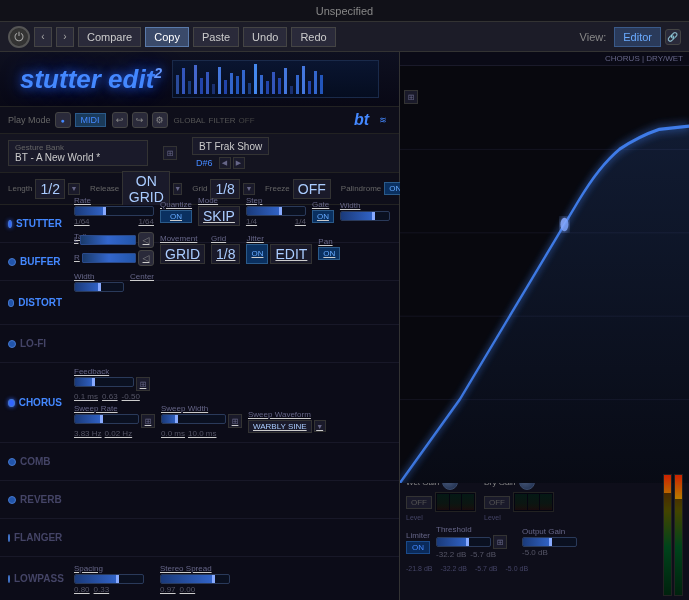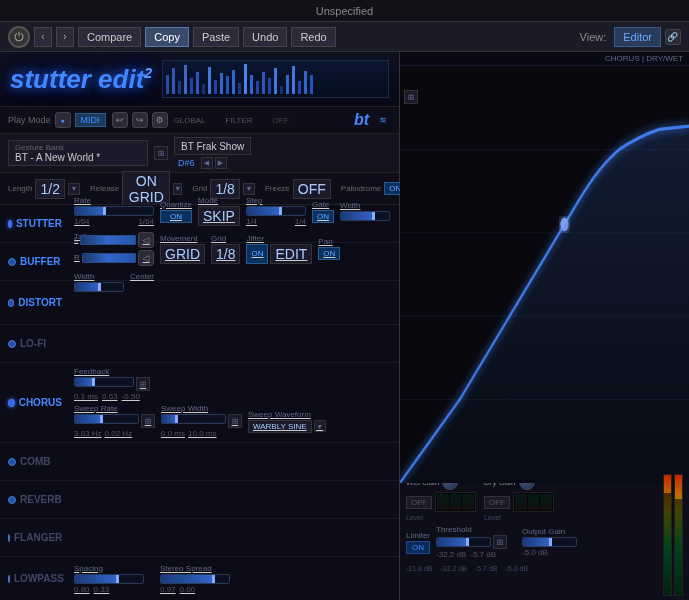--- a/index.html
+++ b/index.html
@@ -97,21 +97,21 @@
     .left-panel {
       width: 400px;
       display: flex;
       flex-direction: column;
       border-right: 1px solid #333;
     }
 
     
     .plugin-header {
       background: linear-gradient(180deg, #0e1020 0%, #080815 100%);
-      padding: 8px 10px;
+      padding: 8px 20px;
       display: flex;
       align-items: center;
       gap: 10px;
       height: 56px;
       border-bottom: 1px solid #222;
     }
 
     .logo-text {
       font-size: 26px;
       font-weight: bold;
@@ -165,40 +165,40 @@
       background: #2a2a3a;
       border: 1px solid #444;
       border-radius: 3px;
       display: flex; align-items: center; justify-content: center;
       cursor: pointer;
       font-size: 9px;
       color: #888;
     }
 
     .global-filter {
-      display: flex; align-items: flex-end; gap: 20px;
+      display: flex; align-items: flex-end; gap: 3px;
       color: #666; font-size: 9px;
     }
     .filter-label { color: #555; font-size: 8px; }
 
     .bt-logo {
       color: #4488ff;
       font-size: 16px;
       font-weight: bold;
       font-style: italic;
     }
 
     
     .preset-area {
       background: #141420;
       border-bottom: 1px solid #222;
       padding: 3px 8px;
       display: flex;
       align-items: center;
-      gap: 6px;
+      gap: 15px;
       height: 46px;
     }
 
     .gesture-bank {
       background: #1a1a2a;
       border: 1px solid #333;
       padding: 2px 6px;
       min-width: 140px;
     }
     .gesture-bank-label { color: #666; font-size: 8px; }

